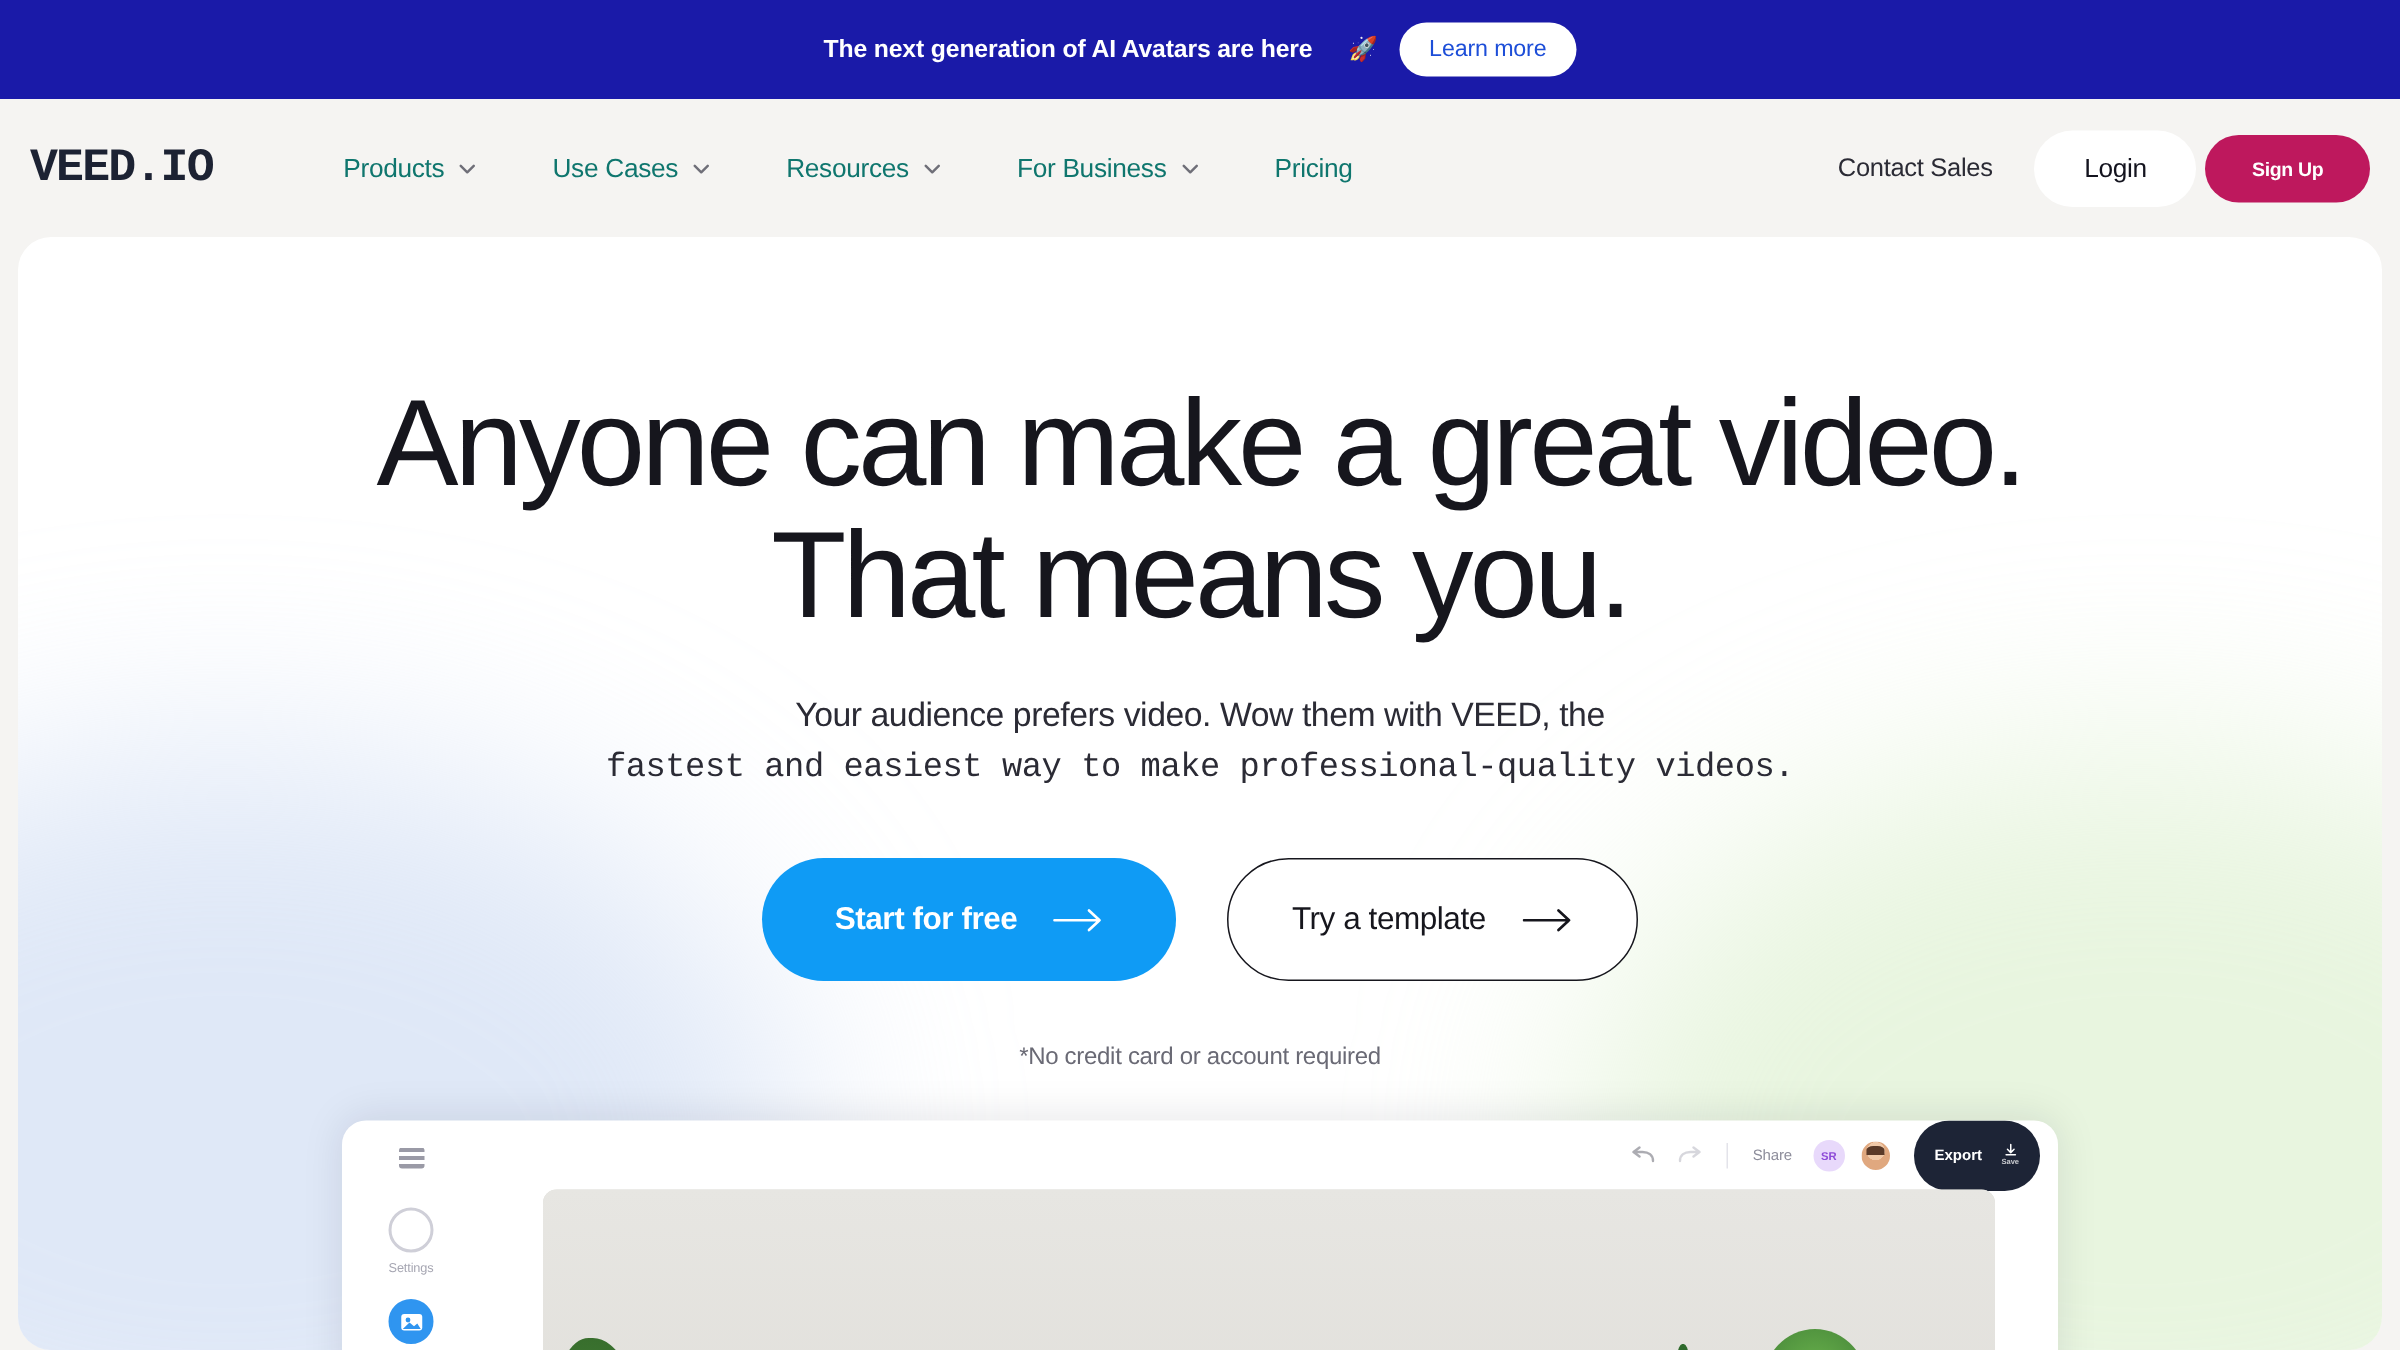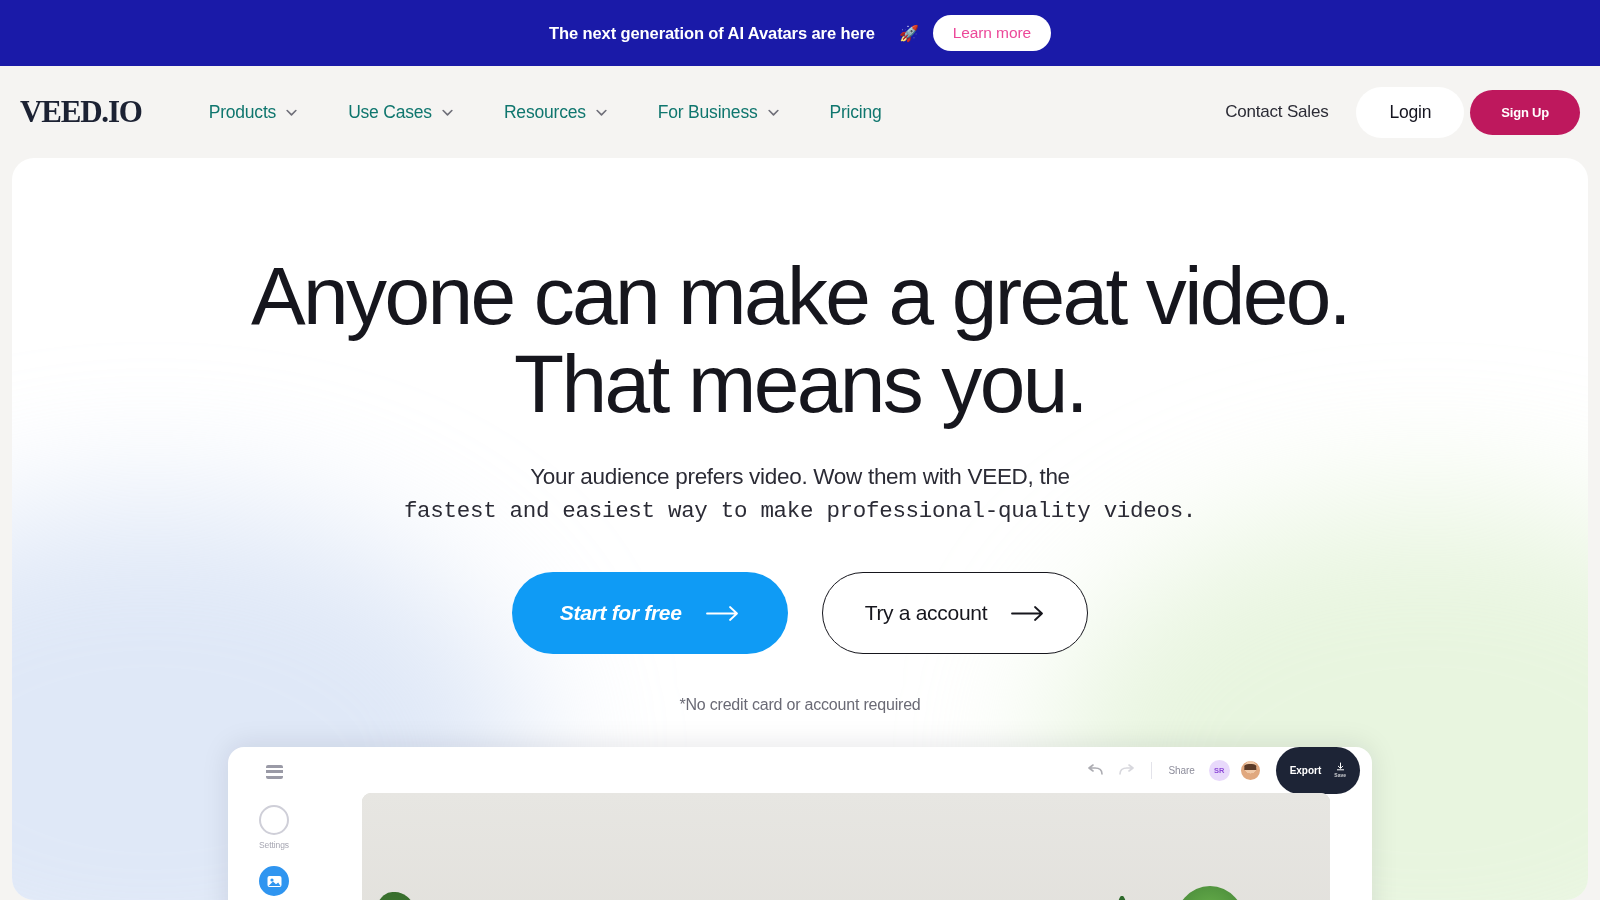--- a/index.html
+++ b/index.html
@@ -16,38 +16,38 @@
     height:66px; width:100%;
     background:#1a1aa8;
     display:flex; align-items:center; justify-content:center; gap:14px;
   }
   .banner-text {
     color:#ffffff; font-size:16.5px; font-weight:700; letter-spacing:-0.1px;
     display:flex; align-items:center; gap:24px;
   }
   .rocket { font-size:16px; }
   .banner-btn {
-    background:#ffffff; color:#ec4899;
+    background:#ffffff; color:#1d4ed8;
     border:none; border-radius:999px;
     padding:9px 20px; font-size:15.5px; font-weight:500;
     font-family:"Liberation Sans", sans-serif; cursor:pointer;
     letter-spacing:-0.1px;
   }
 
   
   .nav {
     height:92px; width:100%;
     background:#f5f4f2;
     display:flex; align-items:center;
     padding:0 20px 0 20px;
   }
   .logo {
     font-size:31px; font-weight:800; color:#1c2233;
-    letter-spacing:-1.2px; margin-right:42px; cursor:pointer;
-    font-family:Liberation Serif, serif;
+    letter-spacing:-1.2px; margin-right:62px; cursor:pointer;
+    font-family:Liberation Mono, monospace;
   }
   .nav-links { display:flex; align-items:center; gap:0px; }
   .nav-item {
     display:flex; align-items:center; gap:9px;
     font-size:17.5px; color:#0f766e; cursor:pointer;
     padding:0 25px; letter-spacing:-0.2px;
   }
   .chev { display:block; width:13px; height:13px; opacity:.78; }
   .nav-right {
     margin-left:auto; display:flex; align-items:center; gap:6px;
@@ -100,21 +100,21 @@
 
   .cta-row {
     margin-top:44px;
     display:flex; align-items:center; justify-content:center; gap:34px;
   }
   .btn-primary {
     background:#0f9bf5; color:#ffffff; border:none;
     border-radius:999px; height:82px; padding:0 48px;
     display:flex; align-items:center; gap:24px;
     font-size:21px; font-weight:700; cursor:pointer;
-    font-family:"Liberation Sans", sans-serif; letter-spacing:-0.3px;font-style:italic;
+    font-family:"Liberation Sans", sans-serif; letter-spacing:-0.3px;
   }
   .btn-secondary {
     background:#ffffff; color:#16161d; border:1.7px solid #16161d;
     border-radius:999px; height:82px; padding:0 42px;
     display:flex; align-items:center; gap:24px;
     font-size:21px; font-weight:400; cursor:pointer;
     font-family:"Liberation Sans", sans-serif; letter-spacing:-0.3px;
   }
   .arrow { display:block; width:34px; height:17px; }
 
@@ -268,21 +268,21 @@
 
     <div class="cta-row">
       <button class="btn-primary">
         <span>Start for free</span>
         <svg class="arrow" viewBox="0 0 34 17">
           <path d="M1 8.5h30M24 2l7 6.5-7 6.5" fill="none" stroke="#ffffff" stroke-width="1.8" stroke-linecap="round" stroke-linejoin="round"></path>
         </svg>
       </button>
 
       <button class="btn-secondary">
-        <span>Try a account</span>
+        <span>Try a template</span>
         <svg class="arrow" viewBox="0 0 34 17">
           <path d="M1 8.5h30M24 2l7 6.5-7 6.5" fill="none" stroke="#16161d" stroke-width="1.8" stroke-linecap="round" stroke-linejoin="round"></path>
         </svg>
       </button>
     </div>
 
     <div class="disclaimer">*No credit card or account required</div>
   </div>
 
   <div class="editor-wrap">

